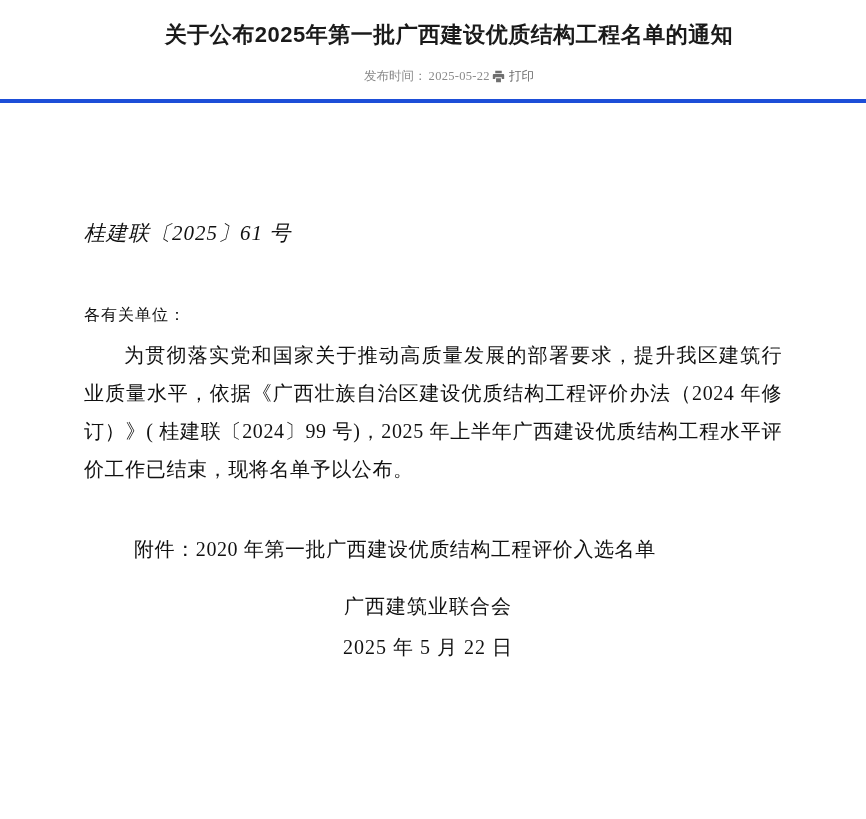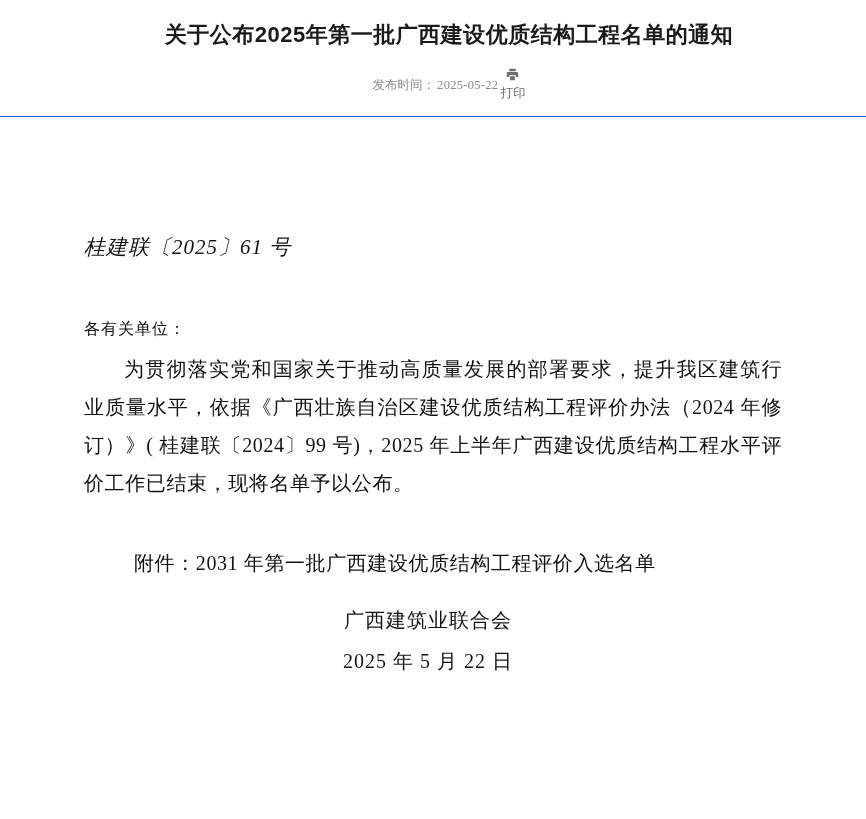--- a/index.html
+++ b/index.html
@@ -15,21 +15,21 @@
   }
   .page {
     width: 866px;
     height: 819px;
     background: #ffffff;
     box-sizing: border-box;
     position: relative;
   }
   .header {
     padding-top: 18px;
-    border-bottom: 1px solid #1d4ed8;
+    border-bottom: 4px solid #1d4ed8;
     padding-bottom: 14px;
     padding-left: 32px;
   }
   .doc-title {
     text-align: center;
     font-size: 22px;
     font-weight: 700;
     color: #1a1a1a;
     letter-spacing: 0.5px;
     line-height: 34px;
@@ -52,21 +52,20 @@
     letter-spacing: 0.3px;
     font-family: Liberation Serif, serif;
   }
   .print-btn {
     display: inline-flex;
     align-items: center;
     gap: 4px;
     color: #6f6f6f;
     cursor: pointer;
     user-select: none;
-    flex-direction: column;
   }
   .print-icon {
     display: inline-block;
     width: 13px;
     height: 13px;
     line-height: 0;
   }
   .body-wrap {
     padding: 0 84px;
     font-family: "Liberation Serif", serif;
@@ -133,18 +132,18 @@
         </span>
         <span>打印</span>
       </span>
     </div>
   </div>
 
   <div class="body-wrap">
     <div class="doc-number">桂建联〔2025〕61 号</div>
     <div class="salutation">各有关单位：</div>
     <div class="para">为贯彻落实党和国家关于推动高质量发展的部署要求，提升我区建筑行业质量水平，依据《广西壮族自治区建设优质结构工程评价办法（2024 年修订）》( 桂建联〔2024〕99 号)，2025 年上半年广西建设优质结构工程水平评价工作已结束，现将名单予以公布。</div>
-    <div class="attachment">附件：2031 年第一批广西建设优质结构工程评价入选名单</div>
+    <div class="attachment">附件：2020 年第一批广西建设优质结构工程评价入选名单</div>
     <div class="sign">广西建筑业联合会</div>
     <div class="sign-date">2025 年 5 月 22 日</div>
   </div>
 
 </div>
 
 </body></html>

